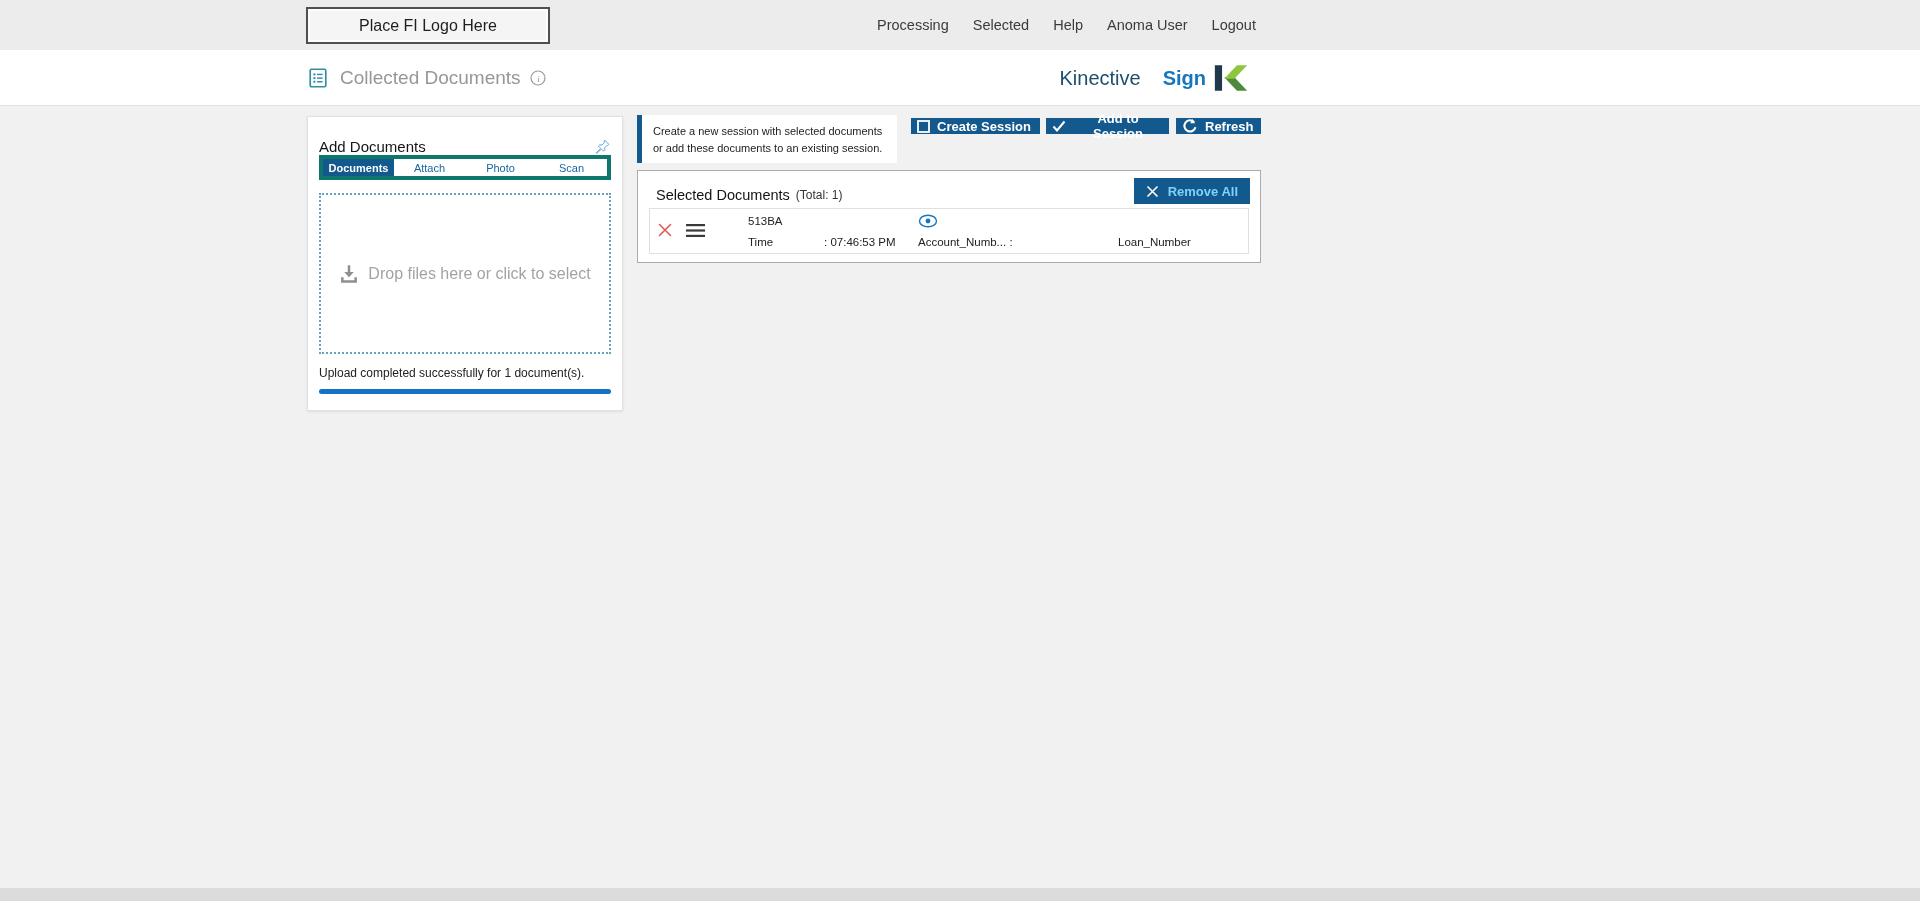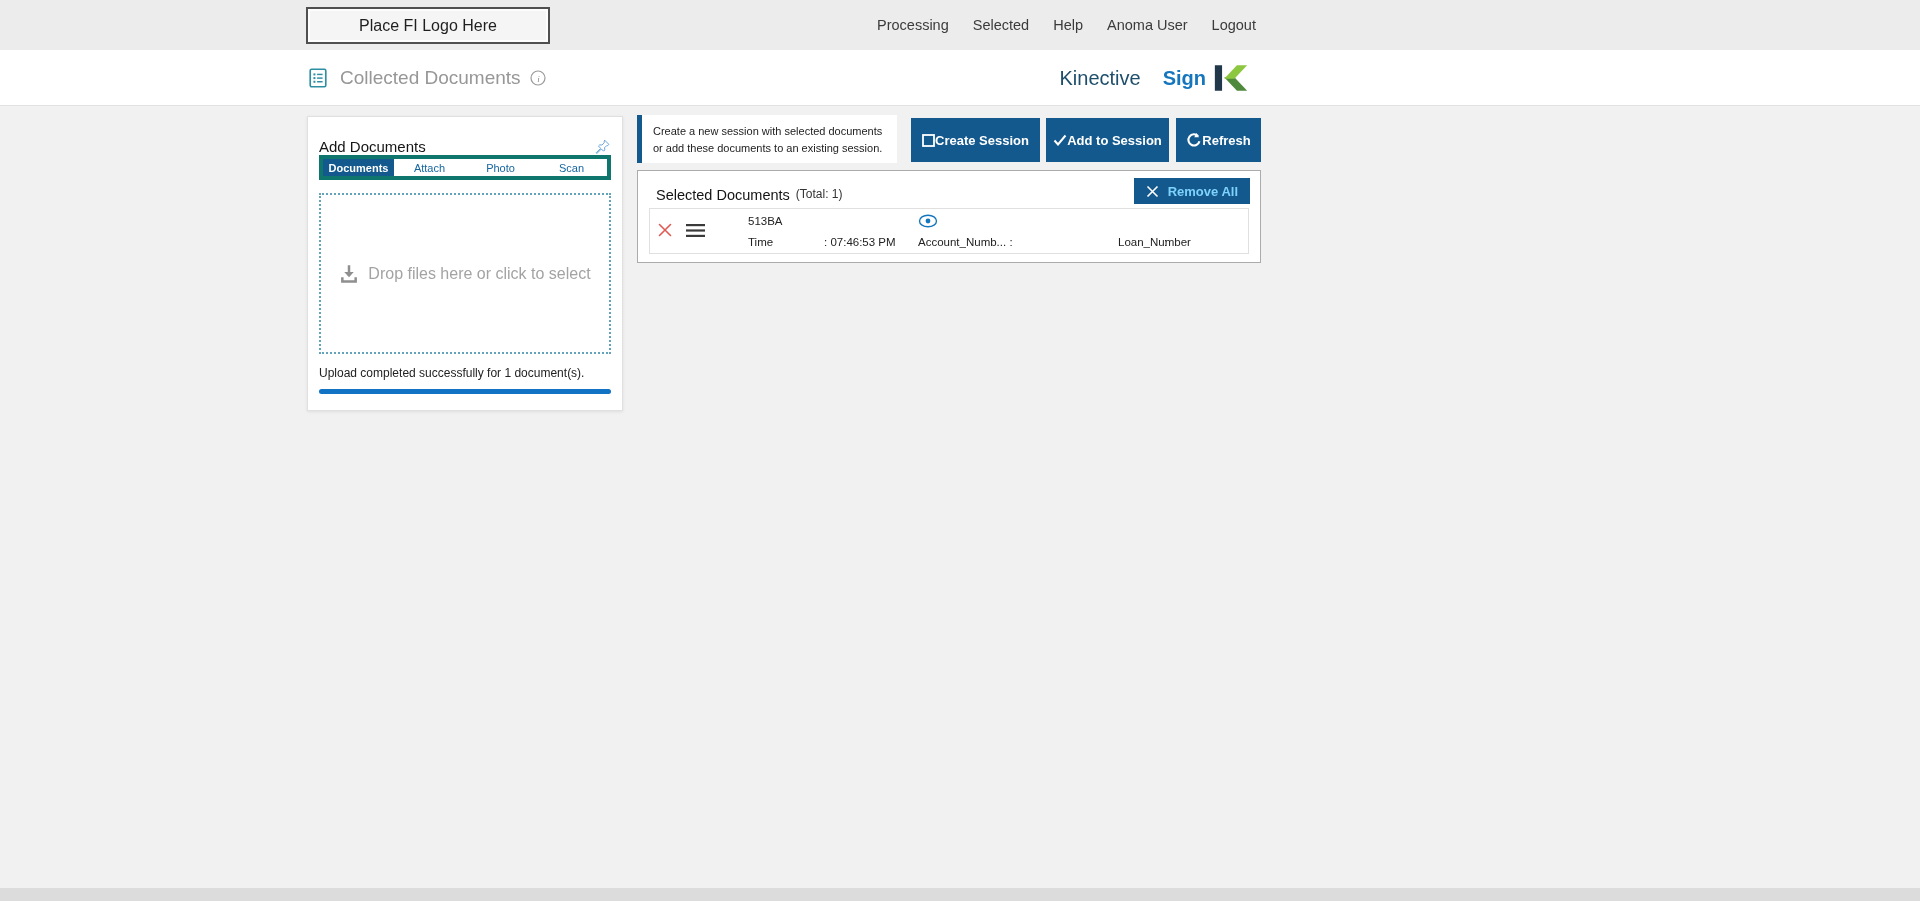--- a/index.html
+++ b/index.html
@@ -56,35 +56,35 @@
 
   
   .info-box {
     position:absolute; left:637px; top:115px; width:260px; height:48px;
     background:#fff; border-left:5px solid #14598d;
     padding:8px 8px 8px 11px; font-size:11px; line-height:1.5; color:#222;
   }
 
   
   .action-btn {
-    position:absolute; top:118px; height:44px; background:#14598d; color:#fff; border:none;
-    display:flex; align-items:center; justify-content:center; padding:0 6px;
+    position:absolute; top:118px; height:16px; background:#14598d; color:#fff; border:none;
+    display:flex; align-items:center; justify-content:flex-start; gap:7px; padding:0 6px;
     font-size:13px; font-weight:700; cursor:pointer; font-family:inherit;
   }
   .btn-create { left:911px; width:129px; }
   .btn-add { left:1046px; width:123px; }
   .btn-refresh { left:1176px; width:85px; }
 
   
   .selected-panel {
     position:absolute; left:637px; top:170px; width:624px; height:93px;
     background:#fff; border:1px solid #ababab;
   }
   .panel-header { display:flex; align-items:center; justify-content:space-between; padding:5px 10px 0 18px; height:35px; }
-  .panel-title-group { display:flex; align-items:flex-start; gap:6px;margin-top:8px; }
+  .panel-title-group { display:flex; align-items:center; gap:6px;margin-top:8px; }
   .panel-title { font-size:14.5px; color:#141414; font-weight:400; }
   .panel-total { font-size:12px; color:#333; }
   .remove-all-btn {
     height:26px; background:#14598d; color:#7dd3fc; border:none;
     display:flex; align-items:center; gap:9px; padding:0 12px;
     font-size:13px; font-weight:700; cursor:pointer; font-family:inherit;
   }
   .doc-list { margin:2px 11px 0 11px; border:1px solid #e0e0e0; height:46px; background:#fff; }
   .doc-row { position:relative; height:100%; }
   .row-delete-icon { position:absolute; left:8px; top:14px; cursor:pointer; display:flex; }

